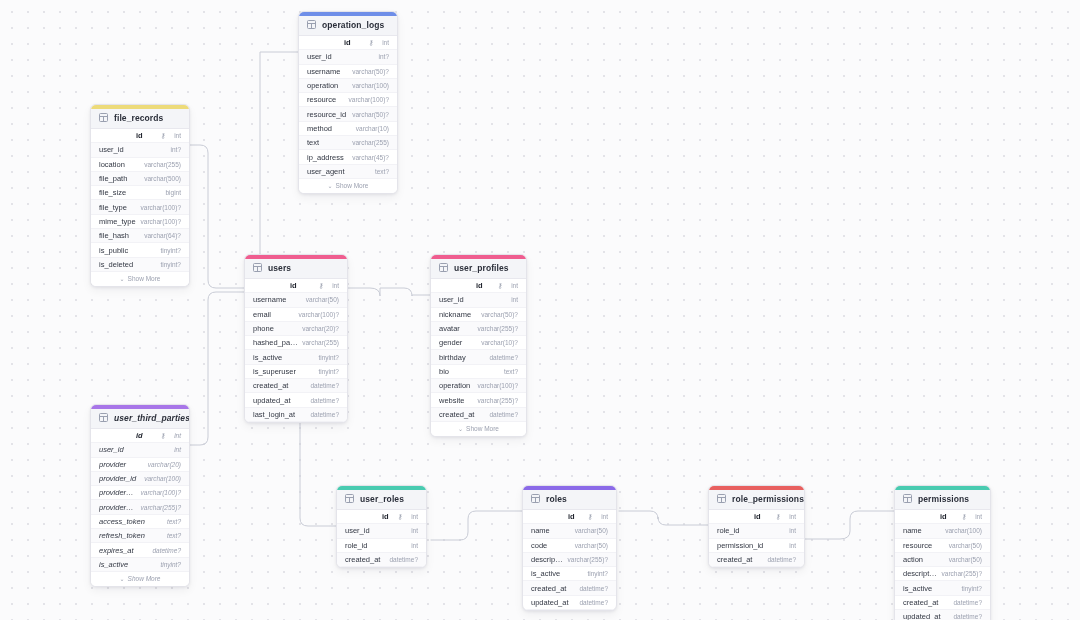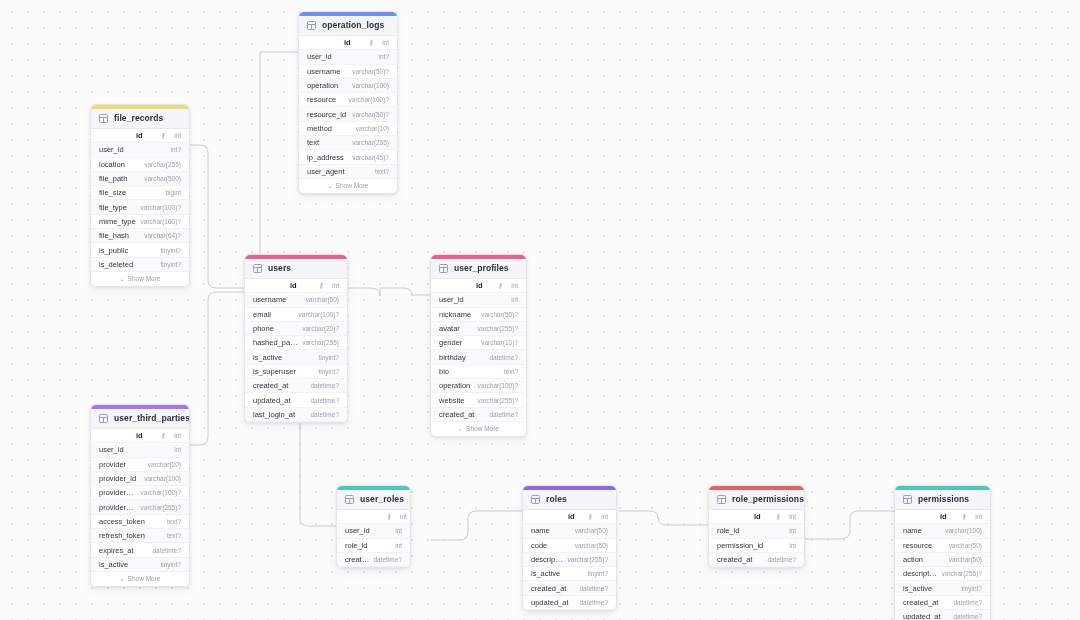--- a/index.html
+++ b/index.html
@@ -35,21 +35,21 @@
     box-shadow: 0 1px 3px rgba(20,20,40,0.07), 0 4px 10px rgba(20,20,40,0.05);
     overflow: hidden;
     box-sizing: border-box;
   }
   .accent {
     height: 4px;
     width: 100%;
   }
   .thead {
     display: flex;
-    align-items: flex-end;
+    align-items: flex-start;
     gap: 6px;
     padding: 4px 8px 5px 8px;
     background: #f4f5f8;
     border-bottom: 1px solid #e8e8ee;
   }
   .tbl-icon {
     width: 9px;
     height: 9px;
     flex: 0 0 auto;
     position: relative;
@@ -353,21 +353,21 @@
           <div class="row">
             <span class="col">created_at</span>
             <span class="typ">datetime?</span>
           </div>
         </div>
         <div class="showmore">
           <span class="chev">⌄</span>
           <span class="sm-label">Show More</span>
         </div>
       </div>
-      <div class="tbl" style="left: 90px; top: 404px; width: 100px;">
+      <div class="tbl" style="left: 90px; top: 404px; width: 100px; font-style: italic;">
         <div class="accent" style="background: rgb(168, 118, 232);"></div>
         <div class="thead">
           <span class="tbl-icon"></span>
           <span class="tname">user_third_parties</span>
         </div>
         <div class="rows">
           <div class="row pk">
             <span class="col">id</span>
             <span class="keyicon">⚷</span>
             <span class="typ">int</span>
@@ -407,21 +407,21 @@
           <div class="row">
             <span class="col">is_active</span>
             <span class="typ">tinyint?</span>
           </div>
         </div>
         <div class="showmore">
           <span class="chev">⌄</span>
           <span class="sm-label">Show More</span>
         </div>
       </div>
-      <div class="tbl" style="left: 336px; top: 485px; width: 75px;">
+      <div class="tbl" style="left: 336px; top: 485px; width: 91px;">
         <div class="accent" style="background: rgb(73, 203, 176);"></div>
         <div class="thead">
           <span class="tbl-icon"></span>
           <span class="tname">user_roles</span>
         </div>
         <div class="rows">
           <div class="row pk">
             <span class="col">id</span>
             <span class="keyicon">⚷</span>
             <span class="typ">int</span>

